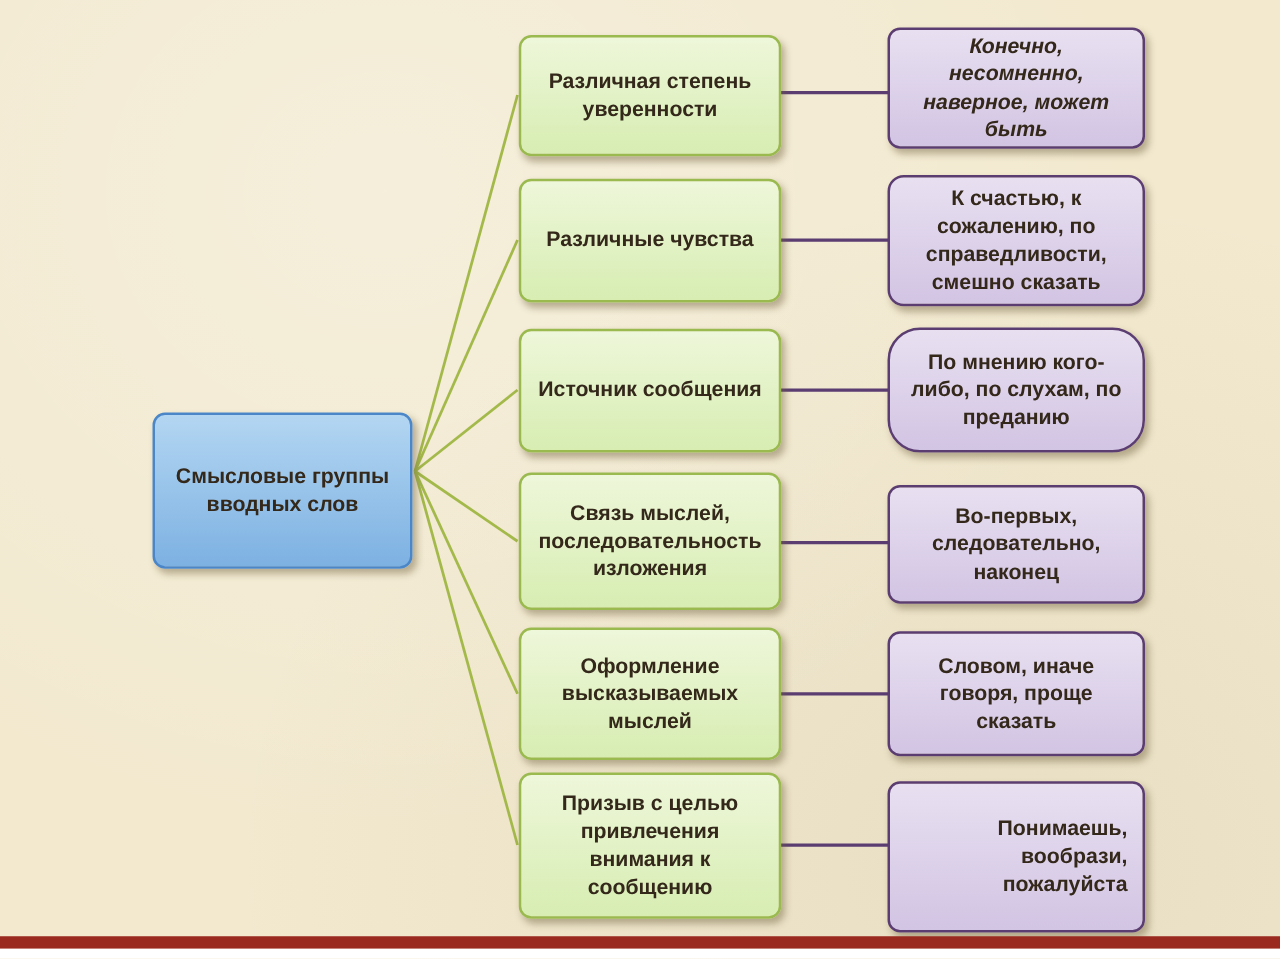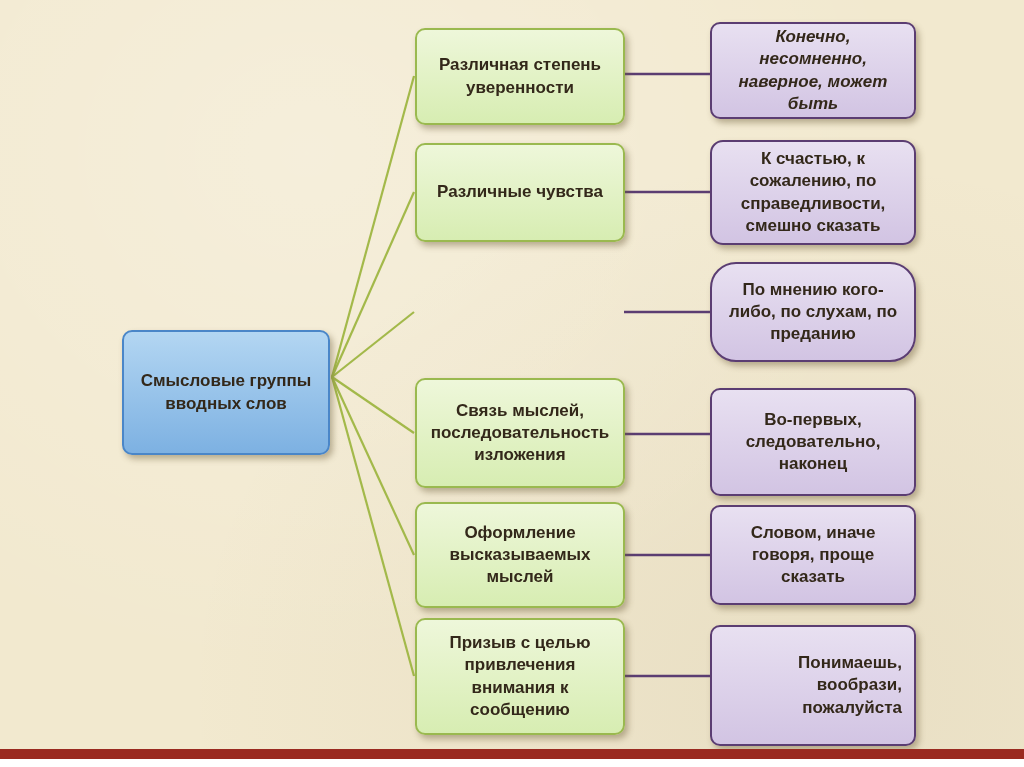--- a/index.html
+++ b/index.html
@@ -87,21 +87,21 @@
   .g1 { top: 28px;  height: 97px;  }
   .g2 { top: 143px; height: 99px;  }
   .g3 { top: 263px; height: 99px;  }
   .g4 { top: 378px; height: 110px; }
   .g5 { top: 502px; height: 106px; }
   .g6 { top: 618px; height: 117px; }
 
   .e1 { top: 22px;  height: 97px; font-style: italic; }
   .e2 { top: 140px; height: 105px; border-radius: 13px; }
   .e3 { top: 262px; height: 100px; border-radius: 26px; }
-  .e4 { top: 388px; height: 108px;  }
+  .e4 { top: 388px; height: 95px;  }
   .e5 { top: 505px; height: 100px; }
   .e6 { top: 625px; height: 121px; text-align: right; }
 </style>
 </head>
 <body>
 
 <div class="slide">
   <div class="bg-texture"></div>
 
   <svg class="lines" viewBox="0 0 1024 767" xmlns="http://www.w3.org/2000/svg">
@@ -124,20 +124,23 @@
   <div class="node center">
     <span>Смысловые группы вводных слов</span>
   </div>
 
   <div class="node group g1">
     <span>Различная степень уверенности</span>
   </div>
   <div class="node group g2">
     <span>Различные чувства</span>
   </div>
+  <div class="node group g3">
+    <span>Источник сообщения</span>
+  </div>
   <div class="node group g4">
     <span>Связь мыслей, последовательность изложения</span>
   </div>
   <div class="node group g5">
     <span>Оформление высказываемых мыслей</span>
   </div>
   <div class="node group g6">
     <span>Призыв с целью привлечения внимания к сообщению</span>
   </div>
 

